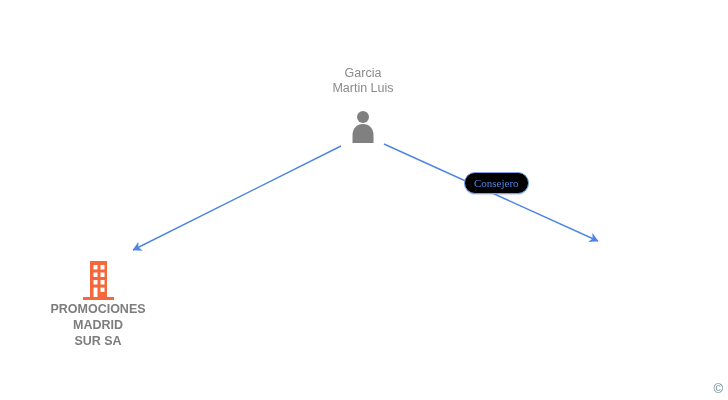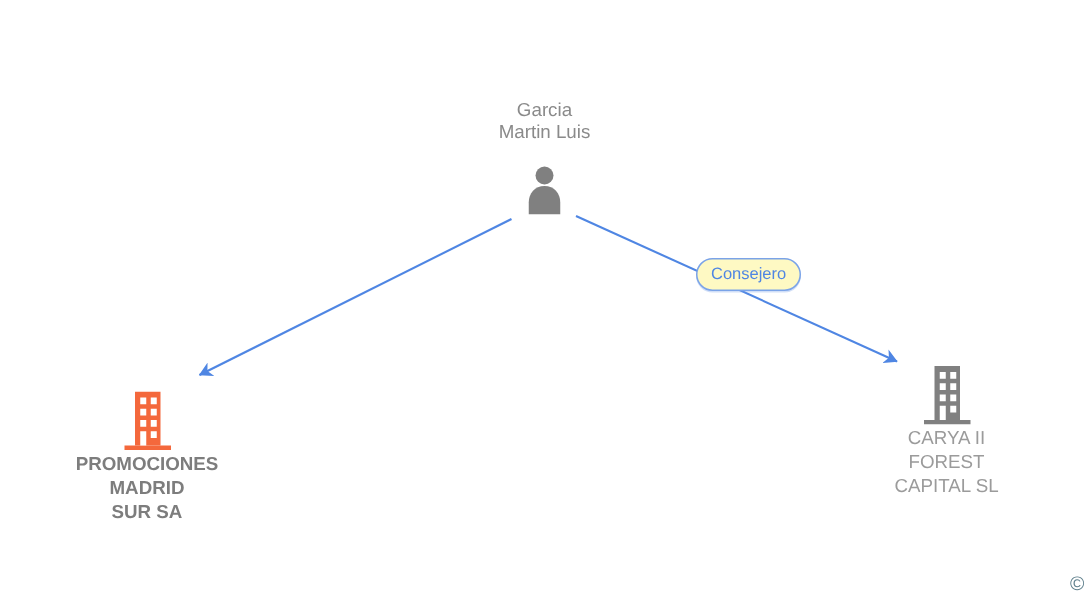--- a/index.html
+++ b/index.html
@@ -37,29 +37,30 @@
     white-space: pre-line;
   }
   .person-icon {
     position: absolute;
     left: 347px; top: 109px;
     width: 32px; height: 34px;
   }
 
   .rel-label {
     position: absolute;
-    background: #fef9c3;
+    background: #000000;
     border: 1px solid var(--label-border-blue, #7aa3e8);
     border-radius: 11px;
     box-shadow: 0 1px 0 rgba(122,163,232,0.35);
     color: var(--label-text-blue, #4f86e3);
     font-size: 11px;
     line-height: 14px;
     padding: 3px 9px;
     white-space: pre-line;
+    font-family: Liberation Serif, serif;
   }
   .rel-label.adm { left: 209px; top: 182px; }
   .rel-label.consejero { left: 464px; top: 172px; }
 
   .company-node {
     position: absolute;
     width: 122px;
     display: flex;
     flex-direction: column;
     align-items: center;
@@ -151,39 +152,18 @@
         <rect x="20.5" y="19" width="4" height="4.5"></rect>
         <rect x="13.5" y="26.5" width="4" height="9.5"></rect>
         <rect x="20.5" y="26.5" width="4" height="4.5"></rect>
       </g>
     </svg>
     <div class="company-name">PROMOCIONES
 MADRID
 SUR SA</div>
   </div>
 
-  <div class="company-node right">
-    <svg class="building-icon" viewBox="0 0 37 39">
-      <g fill="#808080">
-        <rect x="3" y="36" width="31" height="3"></rect>
-        <rect x="10" y="0" width="17" height="36"></rect>
-      </g>
-      <g fill="#ffffff">
-        <rect x="13.5" y="4" width="4" height="4.5"></rect>
-        <rect x="20.5" y="4" width="4" height="4.5"></rect>
-        <rect x="13.5" y="11.5" width="4" height="4.5"></rect>
-        <rect x="20.5" y="11.5" width="4" height="4.5"></rect>
-        <rect x="13.5" y="19" width="4" height="4.5"></rect>
-        <rect x="20.5" y="19" width="4" height="4.5"></rect>
-        <rect x="13.5" y="26.5" width="4" height="9.5"></rect>
-        <rect x="20.5" y="26.5" width="4" height="4.5"></rect>
-      </g>
-    </svg>
-    <div class="company-name">CARYA II
-FOREST
-CAPITAL SL</div>
-  </div>
 
   <div class="brand-footer">
     <span class="copyright-mark">©</span>
   </div>
 
 </div>
 
 </body></html>

